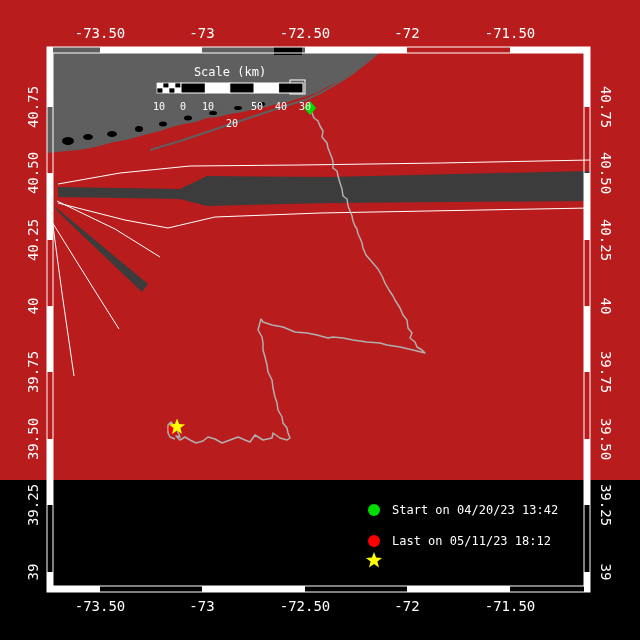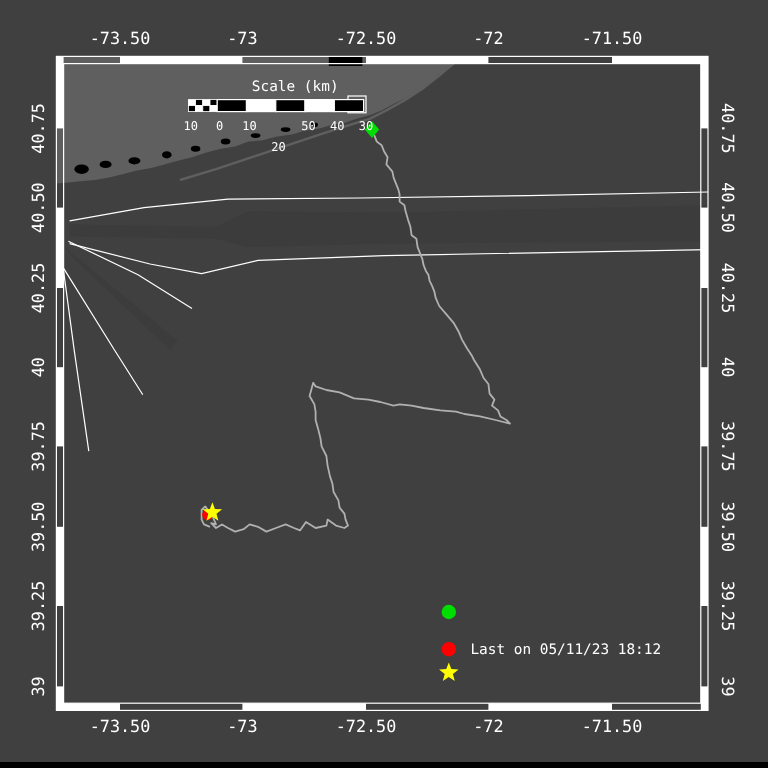--- a/index.html
+++ b/index.html
@@ -1,24 +1,24 @@
 <!DOCTYPE html>
 <html><head>
 <meta charset="utf-8">
 <style>
   html,body{margin:0;padding:0;background:#000;width:640px;height:640px;overflow:hidden;}
-  #stage{position:relative;width:640px;height:635px;background:#404040;
+  #stage{position:relative;width:640px;height:480px;background:#b91c1c;
          font-family:"DejaVu Sans Mono",monospace;color:#fff;}
   #map-svg{position:absolute;left:0;top:0;}
   .axis-label{position:absolute;font-size:14px;color:#fff;white-space:nowrap;
               transform:translate(-50%,-50%);}
   .axis-label.v-left{transform:translate(-50%,-50%) rotate(-90deg);}
   .axis-label.v-right{transform:translate(-50%,-50%) rotate(90deg);}
   .scale-title{position:absolute;font-size:12px;color:#fff;white-space:nowrap;
-               transform:translate(-50%,-50%);margin-left:16px;}
+               transform:translate(-50%,-50%);}
   .scale-num{position:absolute;font-size:10px;color:#fff;white-space:nowrap;
              transform:translate(-50%,-50%);}
   .legend-row{position:absolute;display:flex;align-items:center;gap:9px;height:18px;}
   .legend-marker{width:18px;height:18px;flex:0 0 18px;}
   .legend-text{font-size:12px;color:#fff;white-space:nowrap;}
 </style>
 </head>
 <body>
 
 <div id="stage">
@@ -113,20 +113,21 @@
       <div class="scale-num" style="left: 257px; top: 106px;">50</div>
       <div class="scale-num" style="left: 281px; top: 106px;">40</div>
       <div class="scale-num" style="left: 305px; top: 106px;">30</div>
     </div>
   <div class="scale-title" id="scale-title" style="left: 230px; top: 72px;">Scale (km)</div>
   <div id="legend">
       <div class="legend-row" style="left: 365px; top: 501px;">
         <svg class="legend-marker" viewBox="0 0 18 18">
           <path d="M9,3 A6,6 0 1,0 9,15 A6,6 0 1,0 9,3 Z" fill="#00dd00"></path>
         </svg>
+        <div class="legend-text">Start on 04/20/23 13:42</div>
       </div>
       <div class="legend-row" style="left: 365px; top: 532px;">
         <svg class="legend-marker" viewBox="0 0 18 18">
           <path d="M9,3 A6,6 0 1,0 9,15 A6,6 0 1,0 9,3 Z" fill="#ff0000"></path>
         </svg>
         <div class="legend-text">Last on 05/11/23 18:12</div>
       </div>
       <div class="legend-row" style="left: 365px; top: 551px;">
         <svg class="legend-marker" viewBox="0 0 18 18">
           <path d="M9.0,1.0 L11.1,6.6 L17.1,6.9 L12.4,10.6 L14.0,16.4 L9.0,13.1 L4.0,16.4 L5.6,10.6 L0.9,6.9 L6.9,6.6 Z" fill="#ffff00"></path>

